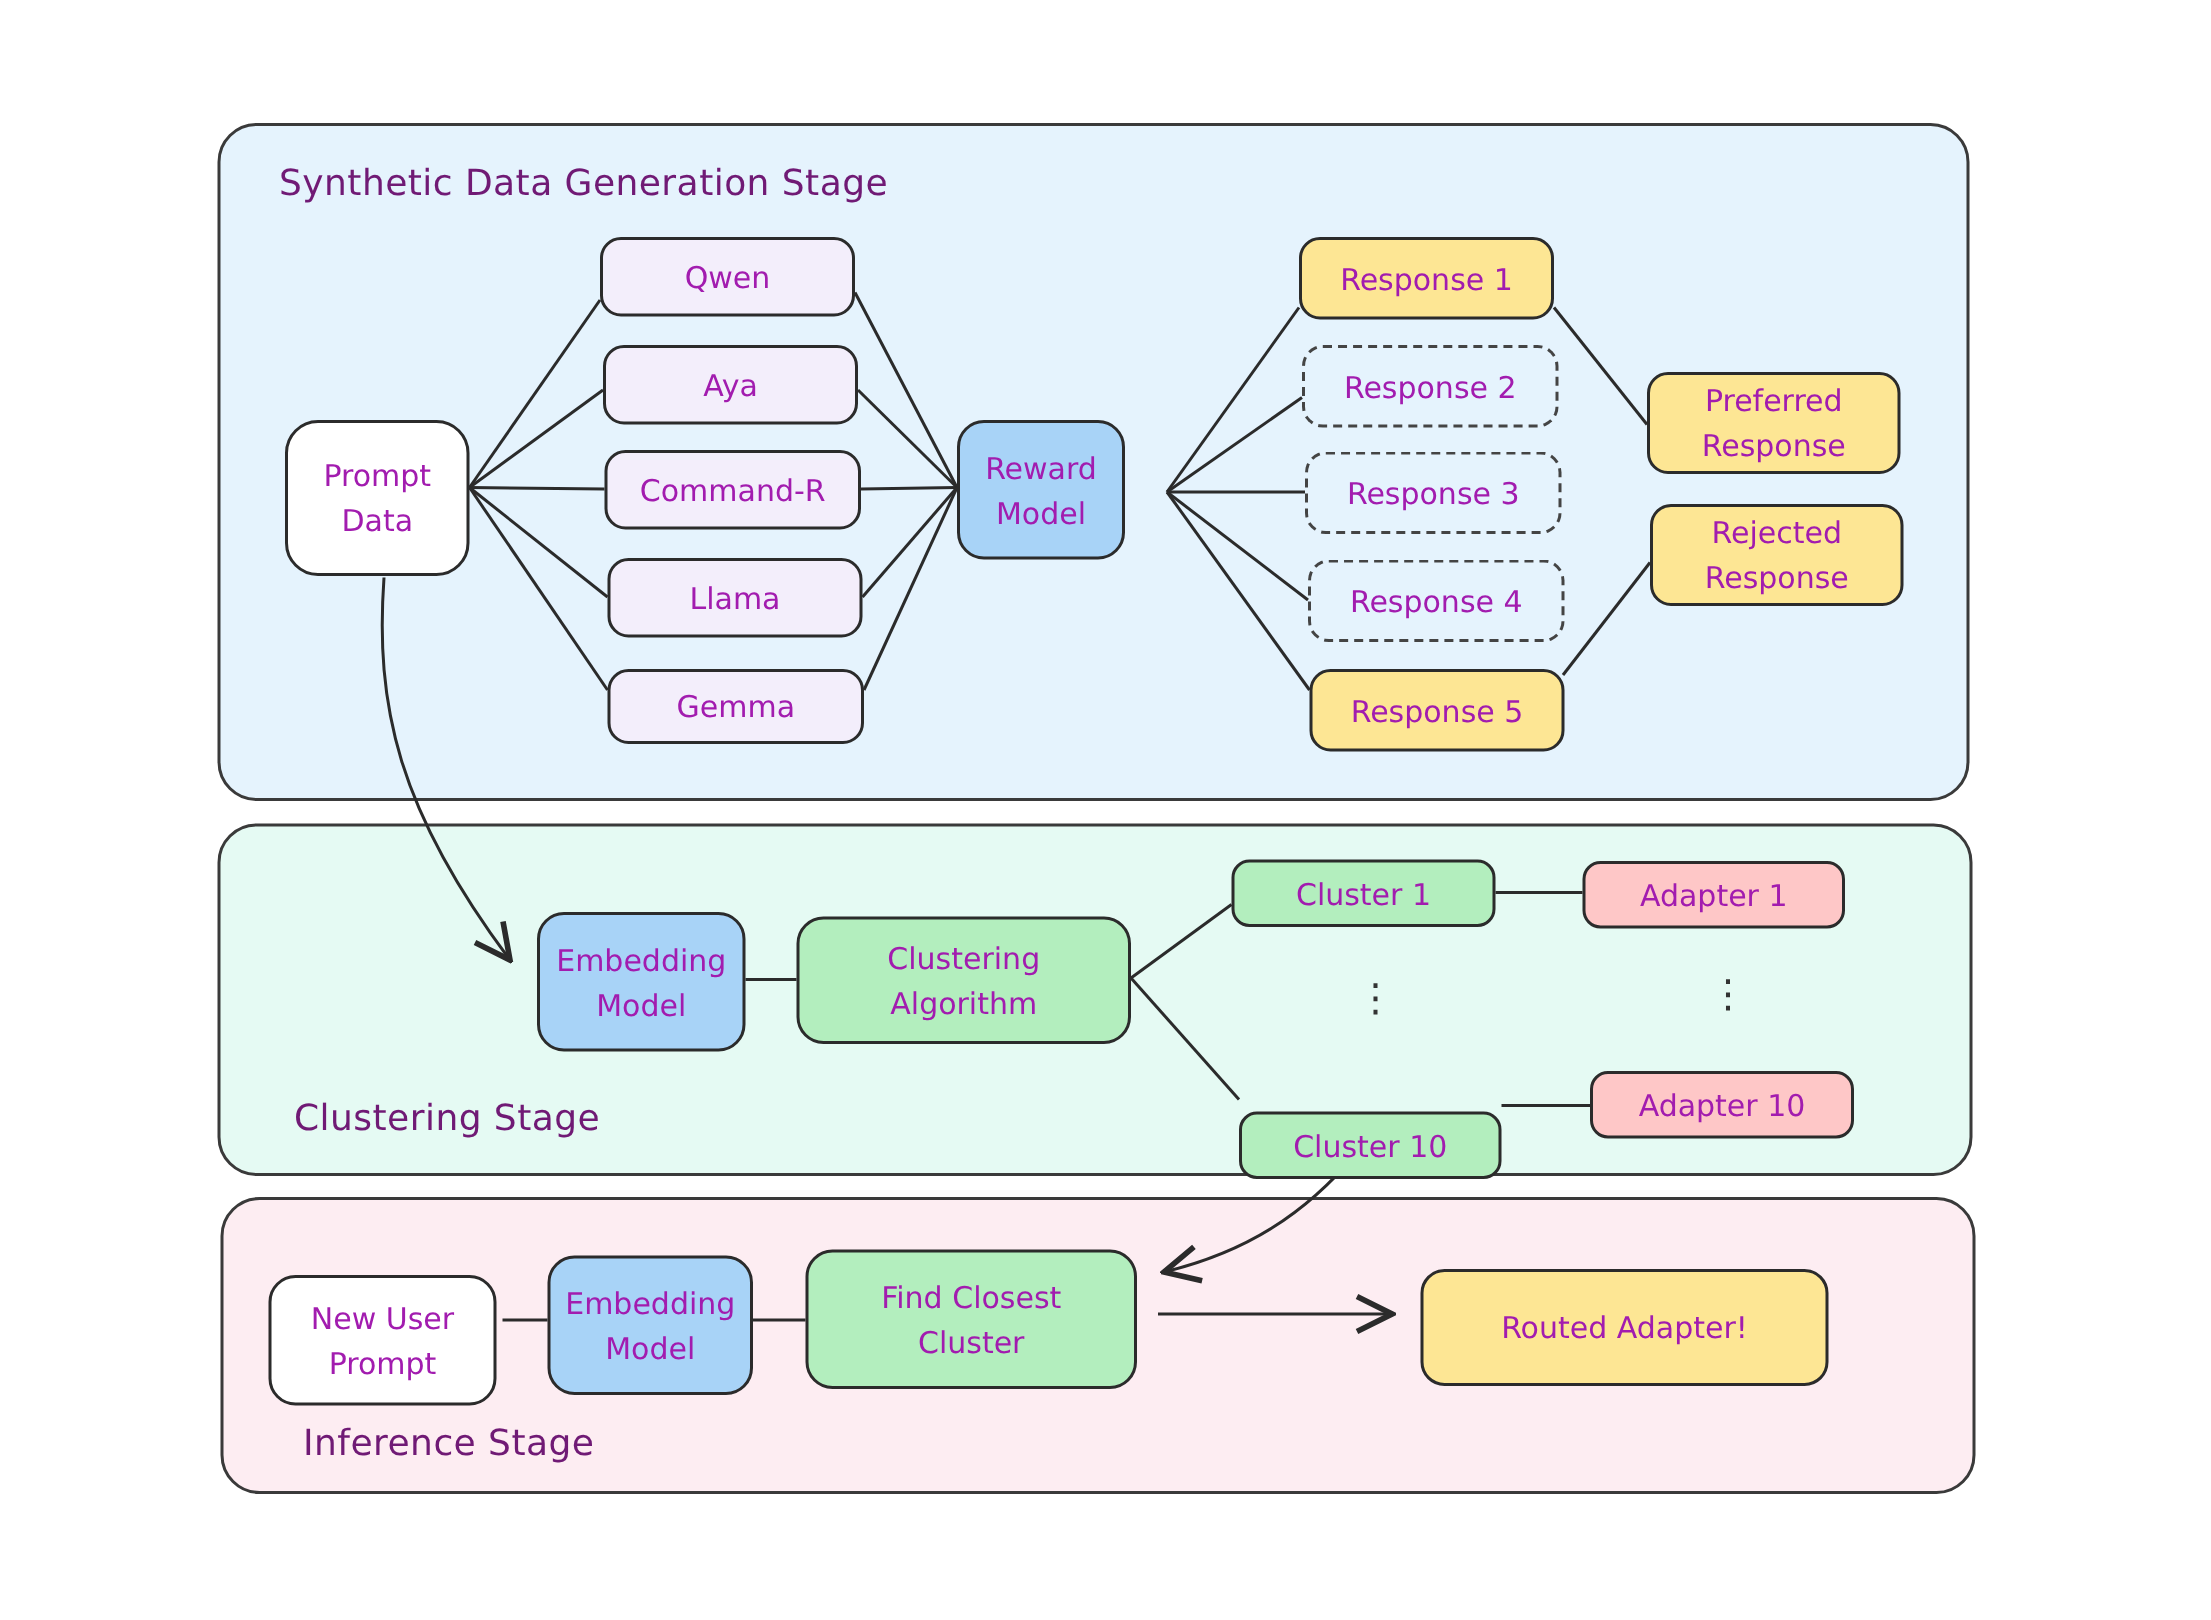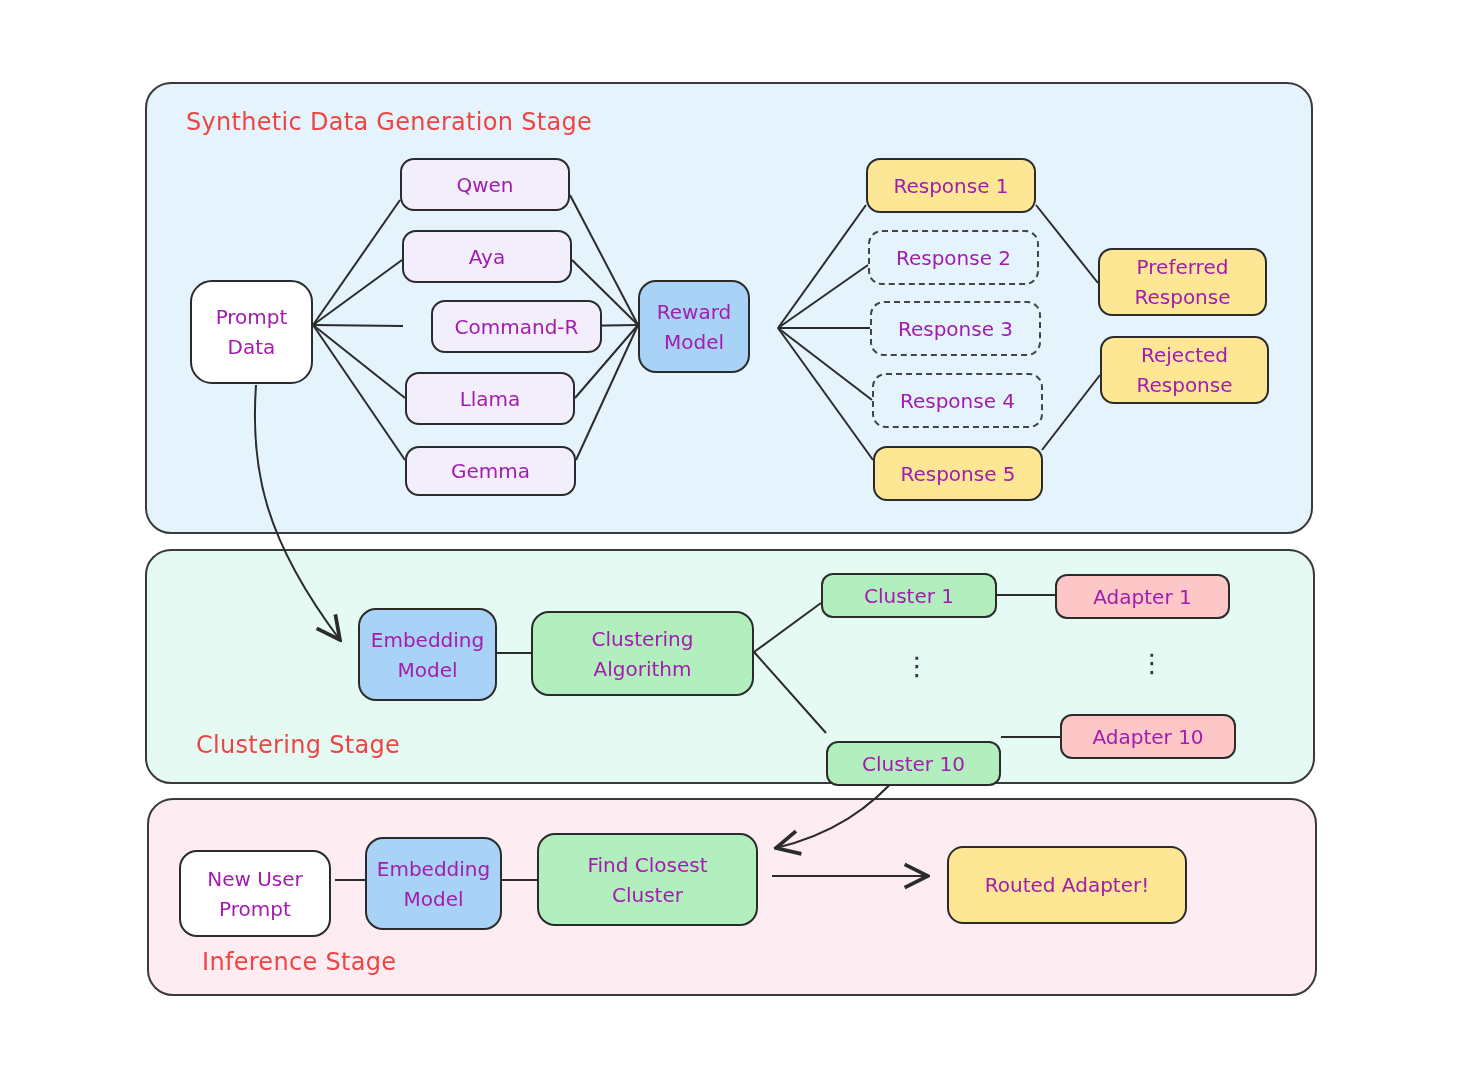--- a/index.html
+++ b/index.html
@@ -1,19 +1,19 @@
 <!DOCTYPE html>
 <html><head>
 <meta charset="utf-8">
 <style>
   html, body { margin: 0; padding: 0; background: #ffffff; }
   body { width: 1474px; height: 1080px; position: relative; overflow: hidden;
          font-family: "DejaVu Sans", sans-serif; color: #1e1e1e; }
   .stage { position: absolute; border: 2.5px solid #3a3a3a; border-radius: 26px; box-sizing: border-box; }
-  .stage-title { position: absolute; font-size: 24px; color: #ef4444; white-space: nowrap; letter-spacing: 0.3px; }
+  .stage-title { position: absolute; font-size: 24px; color: #701a75; white-space: nowrap; letter-spacing: 0.3px; }
   .node { position: absolute; box-sizing: border-box; border: 2.2px solid #2b2b2b; border-radius: 14px;
           display: flex; align-items: center; justify-content: center; text-align: center;
           font-size: 20px; line-height: 30px; color: #a21caf; padding: 0 6px; cursor: pointer; }
   .node span { white-space: pre-line; }
   .dashed { border-style: dashed; border-color: #444; background: transparent; }
   .c-white  { background: #ffffff; }
   .c-lilac  { background: #f3eefb; }
   .c-blue   { background: #a8d3f7; }
   .c-yellow { background: #fde694; }
   .c-green  { background: #b3eebe; }
@@ -79,21 +79,21 @@
   <span>Prompt
 Data</span>
 </div>
 
 <div class="node c-lilac" style="left:400px;top:158px;width:170px;height:53px;">
   <span>Qwen</span>
   </div>
 <div class="node c-lilac" style="left:402px;top:230px;width:170px;height:53px;">
   <span>Aya</span>
   </div>
-<div class="node c-lilac" style="left:403px;top:300px;width:171px;height:53px;margin-left:28px;">
+<div class="node c-lilac" style="left:403px;top:300px;width:171px;height:53px;">
   <span>Command-R</span>
   </div>
 <div class="node c-lilac" style="left:405px;top:372px;width:170px;height:53px;">
   <span>Llama</span>
   </div>
 <div class="node c-lilac" style="left:405px;top:446px;width:171px;height:50px;">
   <span>Gemma</span>
   </div>
 
 <div class="node c-blue" style="left:638px;top:280px;width:112px;height:93px;border-radius:18px;">
@@ -158,17 +158,17 @@
 Prompt</span>
   </div>
 <div class="node c-blue" style="left:365px;top:837px;width:137px;height:93px;border-radius:18px;">
   <span>Embedding
 Model</span>
   </div>
 <div class="node c-green" style="left:537px;top:833px;width:221px;height:93px;border-radius:18px;">
   <span>Find Closest
 Cluster</span>
   </div>
-<div class="node c-yellow" style="left:947px;top:846px;width:240px;height:78px;border-radius:16px;">
+<div class="node c-yellow" style="left:947px;top:846px;width:272px;height:78px;border-radius:16px;">
   <span>Routed Adapter!</span>
   </div>
 
 <div class="stage-title" style="left:202px;top:948px;">Inference Stage</div>
 
 </body></html>

